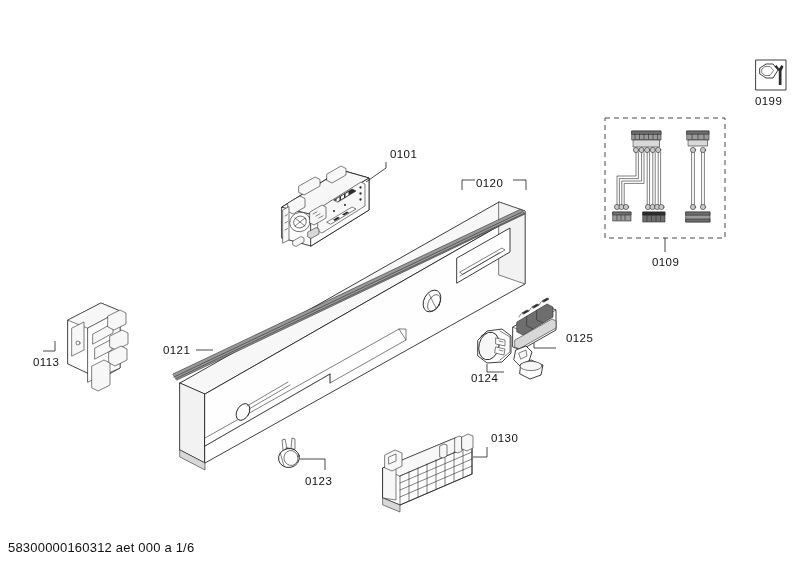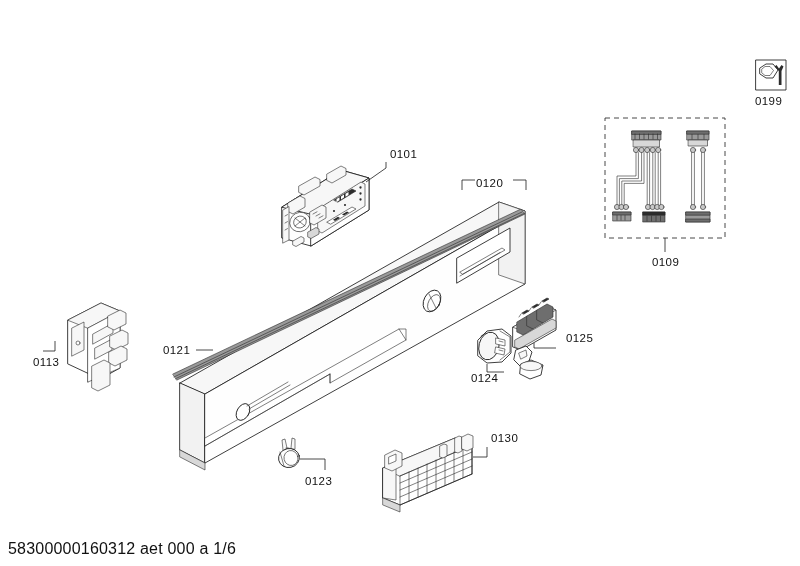--- a/index.html
+++ b/index.html
@@ -33,21 +33,21 @@
     font-family: "Liberation Sans", sans-serif;
     font-size: 11.5px;
     fill: #111111;
     letter-spacing: 0.4px;
   }
   .footer-text {
     position: absolute;
     left: 8px;
     top: 540px;
     font-family: "Liberation Sans", sans-serif;
-    font-size: 16px;
+    font-size: 13px;
     color: #111111;
     letter-spacing: 0.2px;
     white-space: nowrap;
   }
   
   .ln      { stroke: #1c1c1c; stroke-width: 0.85; fill: none; stroke-linejoin: round; stroke-linecap: round; }
   .ln-thin { stroke: #2a2a2a; stroke-width: 0.6;  fill: none; stroke-linejoin: round; stroke-linecap: round; }
   .ln-lead { stroke: #1c1c1c; stroke-width: 0.8;  fill: none; }
   .ln-dash { stroke: #333333; stroke-width: 0.9;  fill: none; stroke-dasharray: 5 4; }
   .fill-white { fill: #ffffff; }

